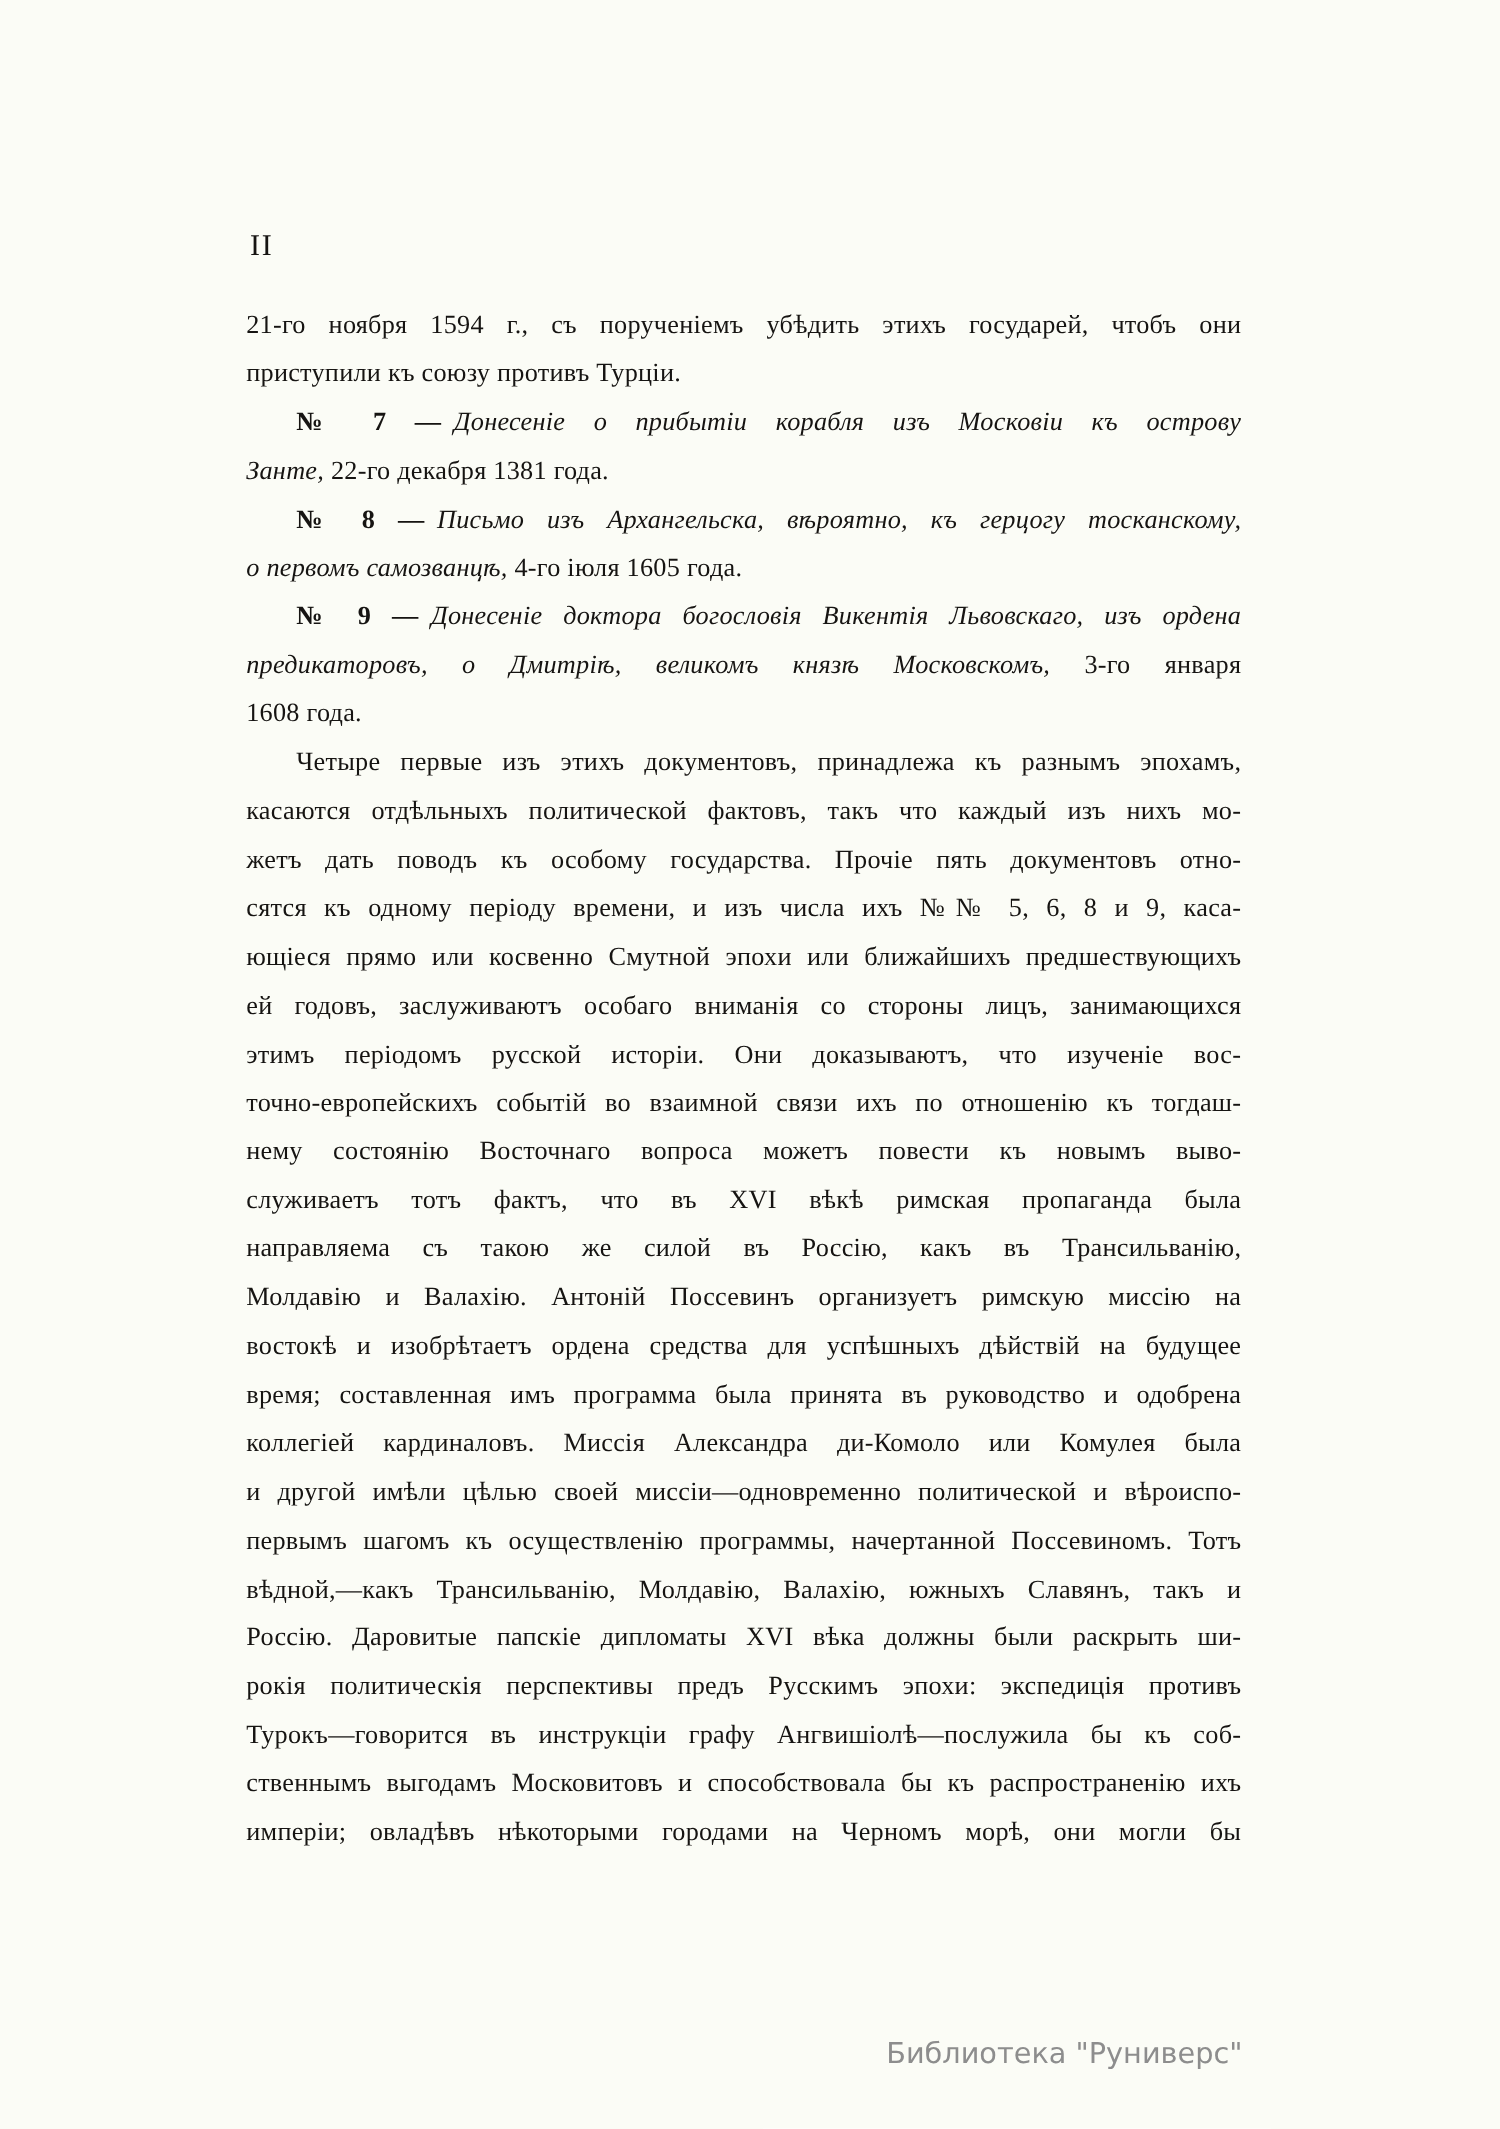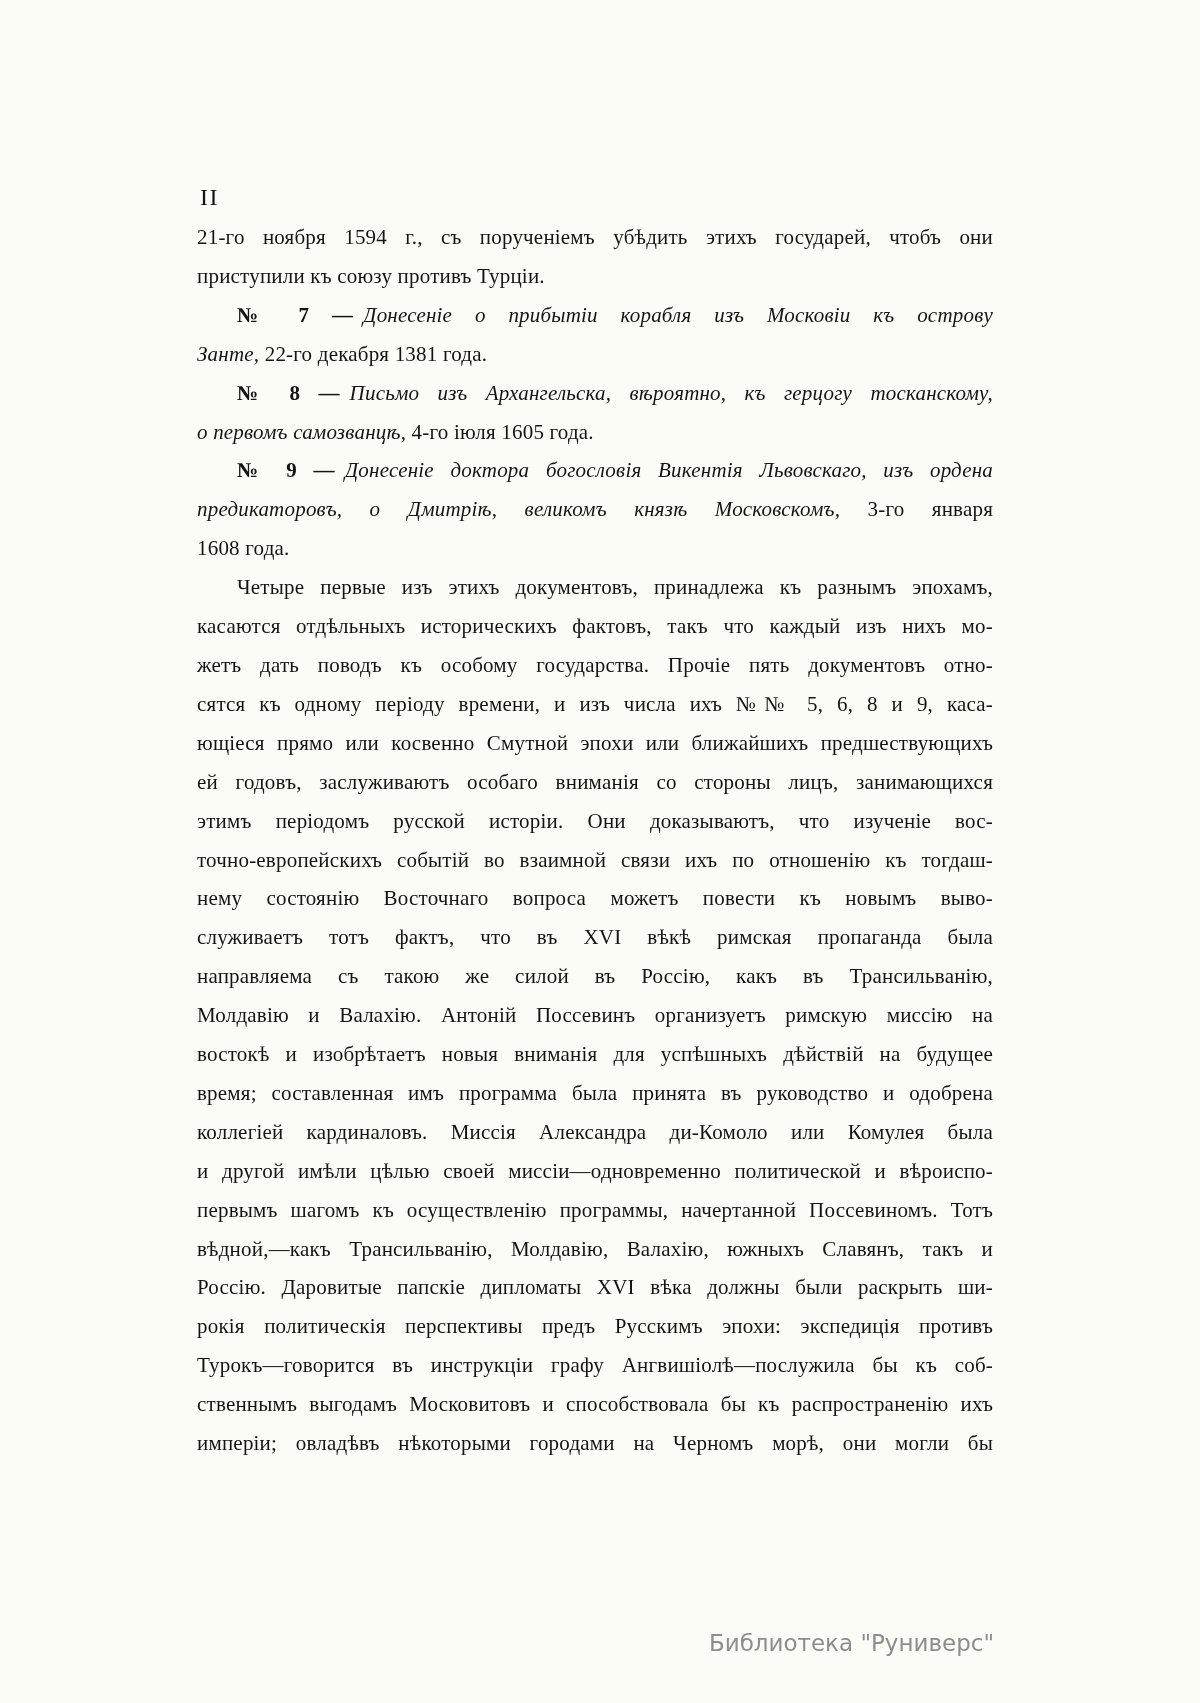--- a/index.html
+++ b/index.html
@@ -19,21 +19,21 @@
   .pagenum {
     position: absolute;
     left: 200px;
     top: 184px;
     font-size: 24px;
     letter-spacing: 1.5px;
   }
   .textblock {
     position: absolute;
     left: 197px;
-    top: 218px;
+    top: 240px;
     width: 796px;
   }
   .ln {
     font-size: 21px;
     line-height: 38.9px;
     text-align: justify;
     text-align-last: justify;
     letter-spacing: 0.2px;
     white-space: normal;
   }
@@ -75,32 +75,32 @@
     <div class="ln endp"><span class="it">Занте,</span> <span>22-го декабря 1381 года.</span></div>
 
     <div class="ln ind"><span class="lbl">№ 8 —</span><span class="it">Письмо изъ Архангельска, вѣроятно, къ герцогу тосканскому,</span></div>
     <div class="ln endp"><span class="it">о первомъ самозванцѣ,</span> <span>4-го іюля 1605 года.</span></div>
 
     <div class="ln ind"><span class="lbl">№ 9 —</span><span class="it">Донесеніе доктора богословія Викентія Львовскаго, изъ ордена</span></div>
     <div class="ln"><span class="it">предикаторовъ, о Дмитріѣ, великомъ князѣ Московскомъ,</span> <span>3-го января</span></div>
     <div class="ln endp"><span>1608 года.</span></div>
 
     <div class="ln ind">Четыре первые изъ этихъ документовъ, принадлежа къ разнымъ эпохамъ,</div>
-    <div class="ln">касаются отдѣльныхъ историческихъ фактовъ, такъ что каждый изъ нихъ мо-</div>
+    <div class="ln">касаются отдѣльныхъ политической фактовъ, такъ что каждый изъ нихъ мо-</div>
     <div class="ln">жетъ дать поводъ къ особому государства. Прочіе пять документовъ отно-</div>
     <div class="ln">сятся къ одному періоду времени, и изъ числа ихъ №№ 5, 6, 8 и 9, каса-</div>
     <div class="ln">ющіеся прямо или косвенно Смутной эпохи или ближайшихъ предшествующихъ</div>
     <div class="ln">ей годовъ, заслуживаютъ особаго вниманія со стороны лицъ, занимающихся</div>
     <div class="ln">этимъ періодомъ русской исторіи. Они доказываютъ, что изученіе вос-</div>
     <div class="ln">точно-европейскихъ событій во взаимной связи ихъ по отношенію къ тогдаш-</div>
     <div class="ln">нему состоянію Восточнаго вопроса можетъ повести къ новымъ выво-</div>
     <div class="ln">служиваетъ тотъ фактъ, что въ XVI вѣкѣ римская пропаганда была</div>
     <div class="ln">направляема съ такою же силой въ Россію, какъ въ Трансильванію,</div>
     <div class="ln">Молдавію и Валахію. Антоній Поссевинъ организуетъ римскую миссію на</div>
-    <div class="ln">востокѣ и изобрѣтаетъ новыя вниманія для успѣшныхъ дѣйствій на будущее</div>
+    <div class="ln">востокѣ и изобрѣтаетъ ордена средства для успѣшныхъ дѣйствій на будущее</div>
     <div class="ln">время; составленная имъ программа была принята въ руководство и одобрена</div>
     <div class="ln">коллегіей кардиналовъ. Миссія Александра ди-Комоло или Комулея была</div>
     <div class="ln">и другой имѣли цѣлью своей миссіи—одновременно политической и вѣроиспо-</div>
     <div class="ln">первымъ шагомъ къ осуществленію программы, начертанной Поссевиномъ. Тотъ</div>
     <div class="ln">вѣдной,—какъ Трансильванію, Молдавію, Валахію, южныхъ Славянъ, такъ и</div>
     <div class="ln">Россію. Даровитые папскіе дипломаты XVI вѣка должны были раскрыть ши-</div>
     <div class="ln">рокія политическія перспективы предъ Русскимъ эпохи: экспедиція противъ</div>
     <div class="ln">Турокъ—говорится въ инструкціи графу Ангвишіолѣ—послужила бы къ соб-</div>
     <div class="ln">ственнымъ выгодамъ Московитовъ и способствовала бы къ распространенію ихъ</div>
     <div class="ln">имперіи; овладѣвъ нѣкоторыми городами на Черномъ морѣ, они могли бы</div>

